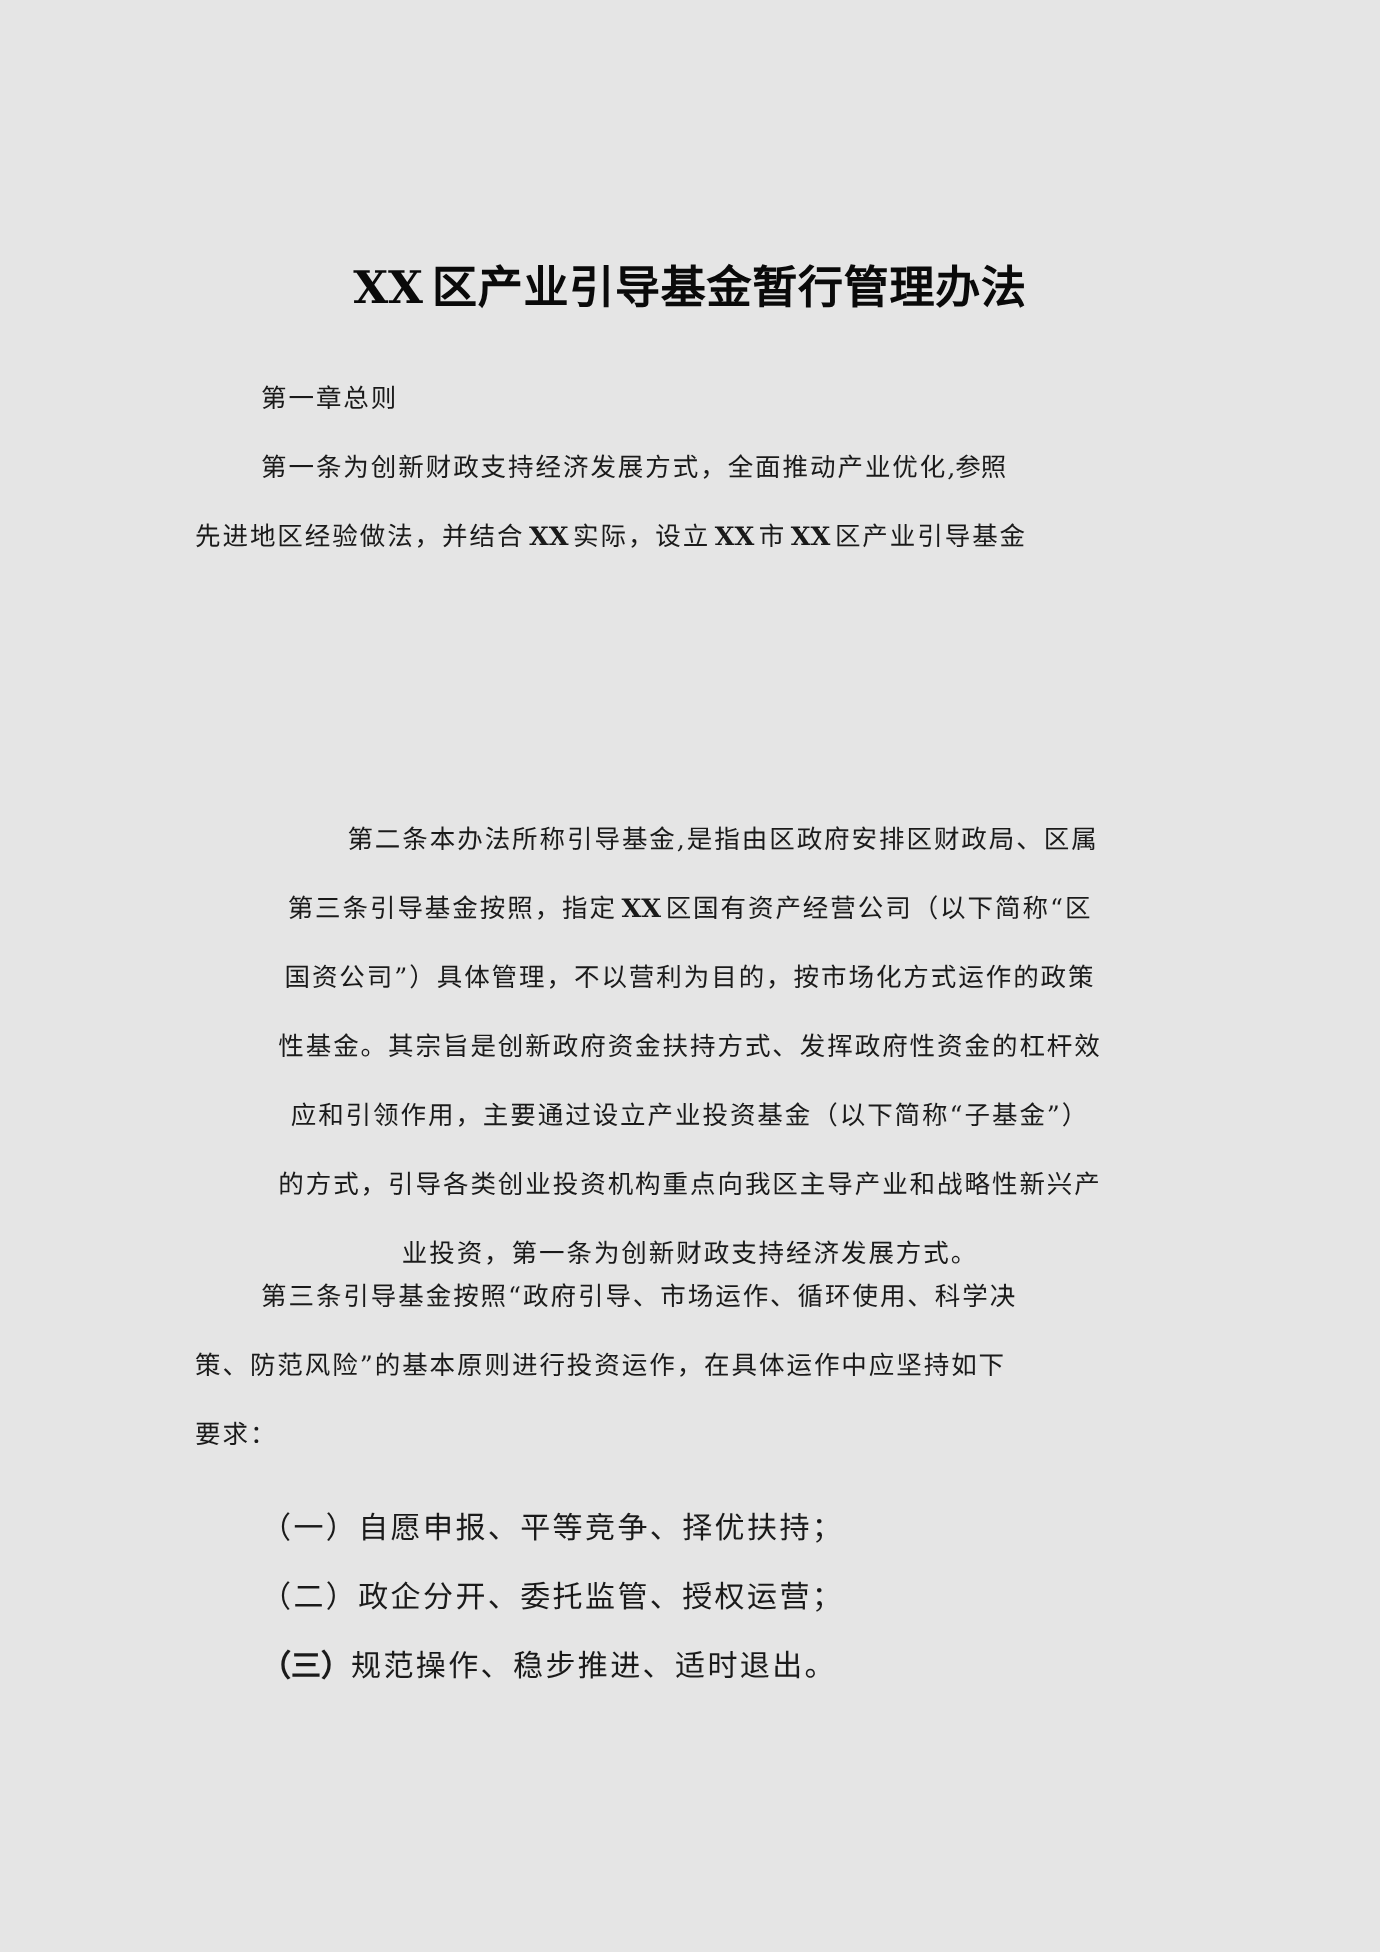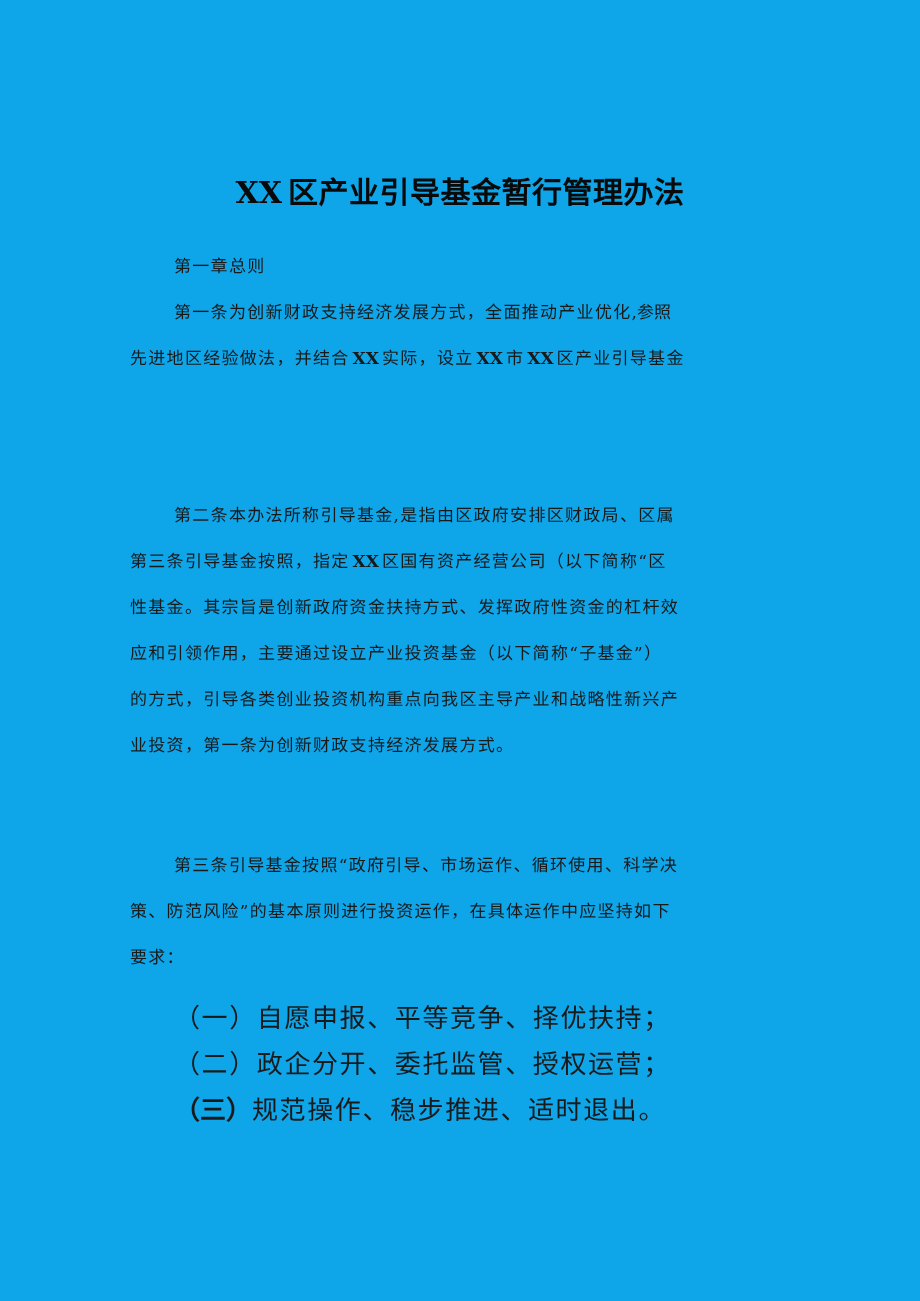--- a/index.html
+++ b/index.html
@@ -12,21 +12,21 @@
   body {
     font-family: "DejaVu Serif", "Liberation Serif", serif;
     color: #111111;
   }
 
   .page {
     position: relative;
     width: 920px;
     height: 1301px;
     margin: 0 auto;
-    background: #0ea5e9;
+    background: #e5e5e5;
     overflow: hidden;
     box-sizing: border-box;
   }
 
   
   .content {
     position: absolute;
     left: 130px;
     top: 0;
     width: 660px;
@@ -88,21 +88,21 @@
   }
 
   
   .marker-bold {
     font-weight: bold;
     letter-spacing: 0;
   }
 
   .item-line {
     font-family: "DejaVu Serif", "Liberation Serif", serif;
-    font-size: 26px;
+    font-size: 20px;
     line-height: 46px;
     height: 46px;
     color: #1a1a1a;
     white-space: nowrap;
     padding-left: 44px;
     letter-spacing: 1.6px;
   }
 </style>
 </head>
 <body>
@@ -118,25 +118,26 @@
       <div class="line indent2 track-mid">第一章总则</div>
     </div>
 
     <div class="block" style="top:289px;">
       <div class="line"><span class="indent2" style="display:inline-block;"></span><span class="track-mid">第一条为创新财政支持经济发展方式，全面推动产业优化</span><span class="track-tight">,参照</span></div>
 
       <div class="line"><span class="track-mid">先进地区经验做法，并结合</span><span class="xx">XX</span><span class="track-mid">实际，设立</span><span class="xx">XX</span><span class="track-mid">市</span><span class="xx">XX</span><span class="track-mid">区产业引导基金</span></div>
 
     </div>
 
-    <div class="block" style="top:492px;">
+    <div class="block" style="top:537px;text-align:center;">
       <div class="line indent2 track-mid">第二条本办法所称引导基金,是指由区政府安排区财政局、区属</div>
 
       <div class="line"><span class="track-mid">第三条引导基金按照，指定</span><span class="xx">XX</span><span class="track-mid">区国有资产经营公司（以下简称“区</span></div>
 
+      <div class="line track-mid">国资公司”）具体管理，不以营利为目的，按市场化方式运作的政策</div>
       <div class="line track-mid">性基金。其宗旨是创新政府资金扶持方式、发挥政府性资金的杠杆效</div>
       <div class="line track-mid">应和引领作用，主要通过设立产业投资基金（以下简称“子基金”）</div>
       <div class="line track-mid">的方式，引导各类创业投资机构重点向我区主导产业和战略性新兴产</div>
       <div class="line track-mid">业投资，第一条为创新财政支持经济发展方式。</div>
     </div>
 
     <div class="block" style="top:842px;">
       <div class="line indent2 track-mid">第三条引导基金按照“政府引导、市场运作、循环使用、科学决</div>
       <div class="line track-mid">策、防范风险”的基本原则进行投资运作，在具体运作中应坚持如下</div>
       <div class="line track-mid">要求：</div>

